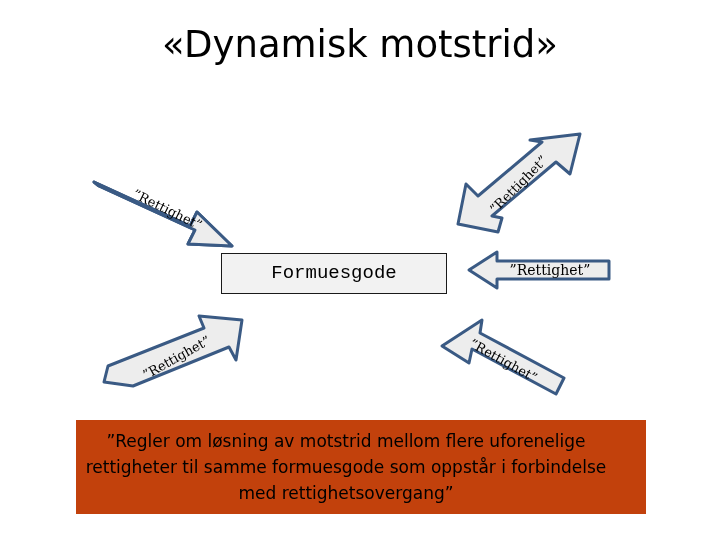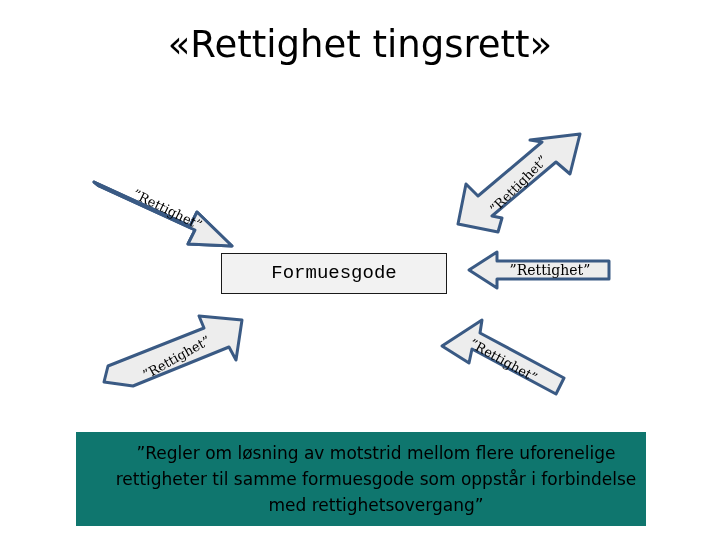--- a/index.html
+++ b/index.html
@@ -105,40 +105,39 @@
   #label-bot-left  span { transform: rotate(-29deg); }
   #label-bot-right span { transform: rotate(29deg); }
 
   
   #quote-panel {
     position: absolute;
     left: 76px;
     top: 420px;
     width: 570px;
     height: 94px;
-    background: #0f766e;
+    background: #c2410c;
     display: flex;
     align-items: center;
-    justify-content: flex-end;
-    margin-top: 12px;
+    justify-content: flex-start;
   }
   #quote-text {
     width: 540px;
     text-align: center;
     font-size: 17px;
     line-height: 26px;
     color: #000000;
   }
 </style>
 </head>
 <body>
 
 <div id="slide">
 
-  <div id="title">«Rettighet tingsrett»</div>
+  <div id="title">«Dynamisk motstrid»</div>
 
   <div class="arrow" id="arrow-top-left">
     <svg width="150" height="82" viewBox="0 0 150 82">
 
       <polygon points="2,14 98,58 105,44 140,78 96,76 103,62 7,18" fill="#EDEDED" stroke="#3A5A84" stroke-width="3" stroke-linejoin="round"></polygon>
       <polygon points="2,14 7,18 103,62 96,76 140,78 105,44 98,58" fill="#EDEDED" stroke="#3A5A84" stroke-width="3" stroke-linejoin="round"></polygon>
     </svg>
     <div class="arrow-label" id="label-top-left">
       <span>”Rettighet”</span>
     </div>

